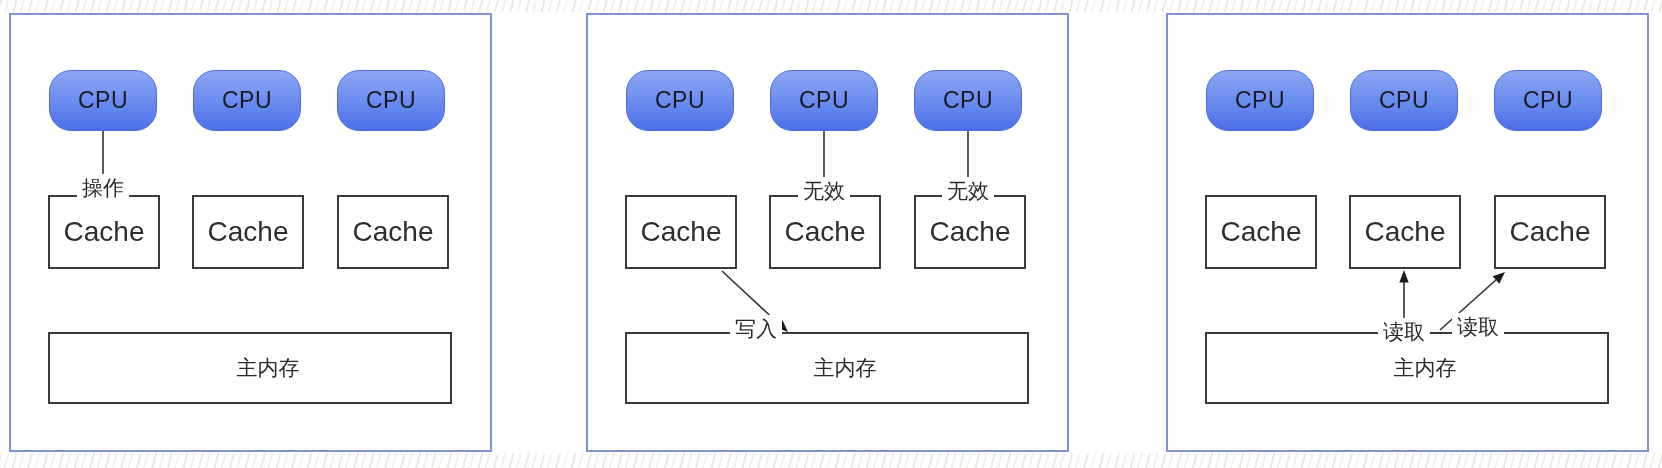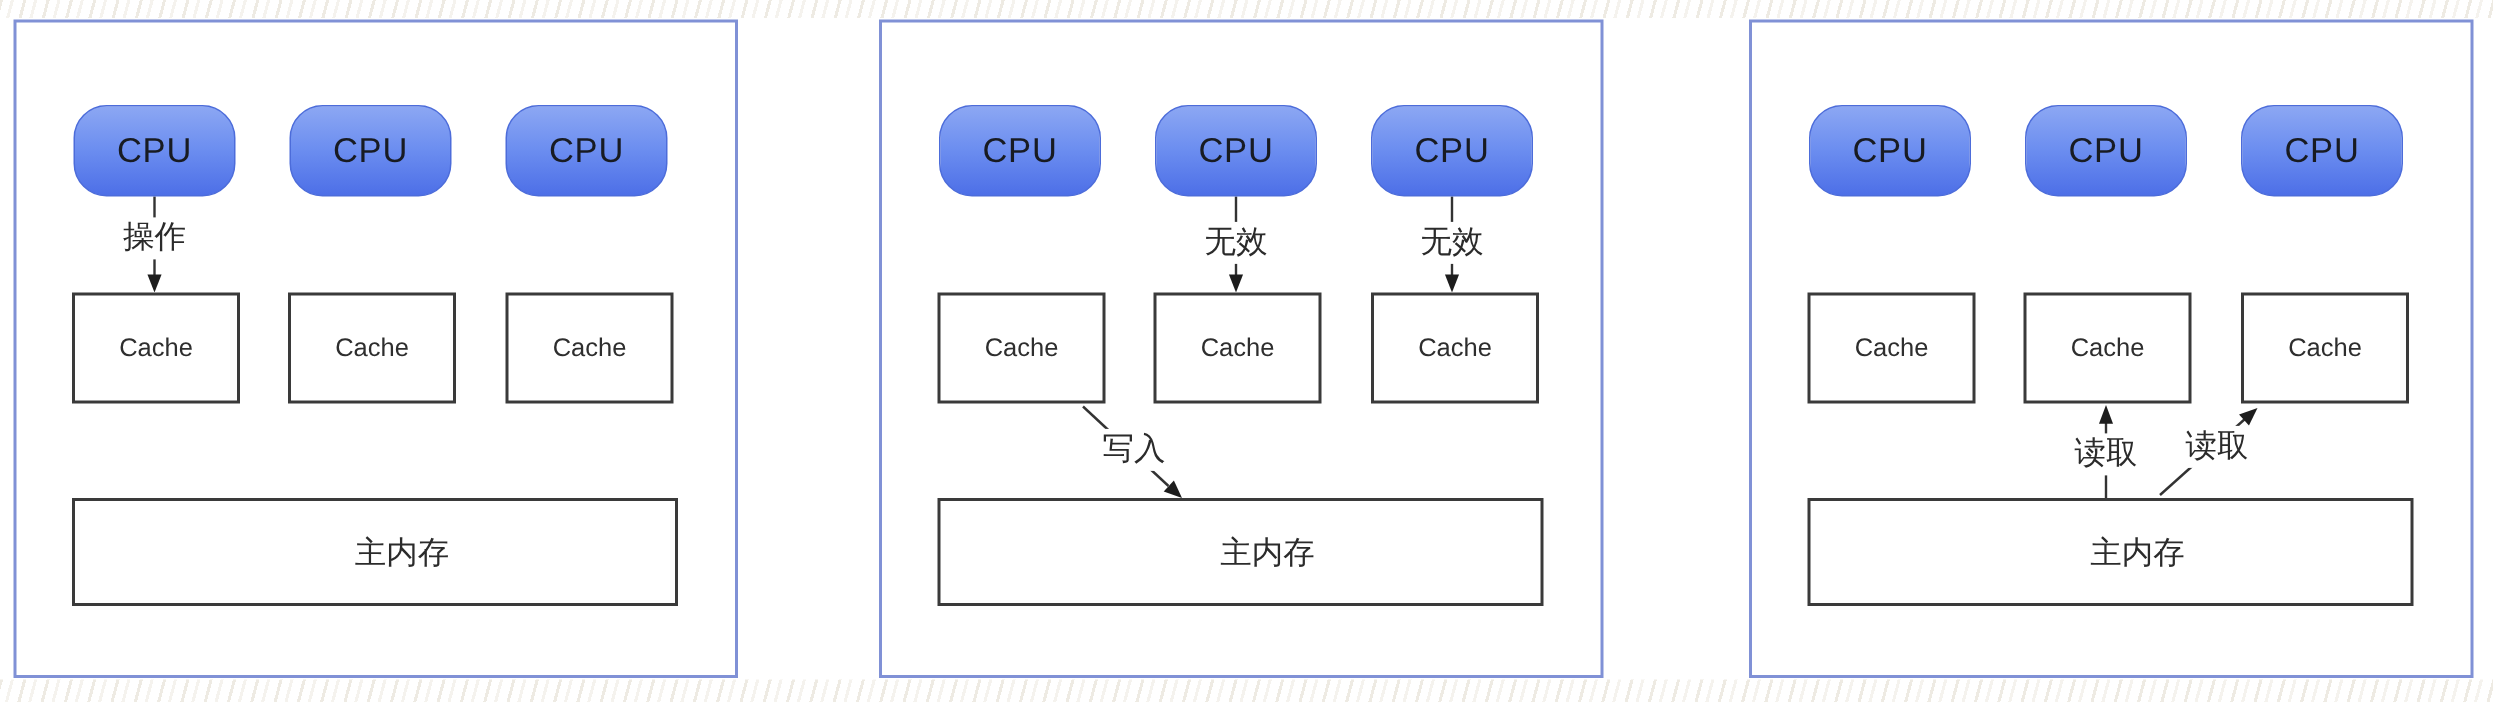--- a/index.html
+++ b/index.html
@@ -25,32 +25,32 @@
     position:absolute; top:57px; width:108px; height:61px; box-sizing:border-box;
     border:1px solid #4c6cda; border-radius:22px;
     background:linear-gradient(180deg,#8ca7f3 0%,#6c8ef0 48%,#4d6fe7 100%);
     display:flex; align-items:center; justify-content:center;
     font-size:23px; color:#181b22; letter-spacing:0.5px;
   }
   .cache {
     position:absolute; top:182px; width:112px; height:74px; box-sizing:border-box;
     border:2px solid #3a3a3a; background:#ffffff;
     display:flex; align-items:center; justify-content:center;
-    font-size:17px; color:#2e2e2e;
+    font-size:28px; color:#2e2e2e;
   }
   .memory {
     position:absolute; left:39px; top:319px; width:404px; height:72px; box-sizing:border-box;
     border:2px solid #3a3a3a; background:#ffffff;
     display:flex; align-items:center; justify-content:center;
     font-size:21px; color:#2b2b2b;padding-left:36px;
   }
   .flow-label {
     position:absolute; transform:translate(-50%,-50%);
     background:#ffffff; padding:2px 5px; font-size:21px; color:#2b2b2b;
-    white-space:nowrap; line-height:1.15;
+    white-space:nowrap; line-height:1.15;margin-top:29px;
   }
   .cpu-1 { left:40px; } .cpu-2 { left:184px; } .cpu-3 { left:328px; }
   .cache-1 { left:39px; } .cache-2 { left:183px; } .cache-3 { left:328px; }
   .arrow-layer line { stroke:#333333; stroke-width:1.6; }
   .arrow-layer polygon { fill:#1d1d1d; }
 </style>
 </head>
 <body>
 
 <div class="stage">

